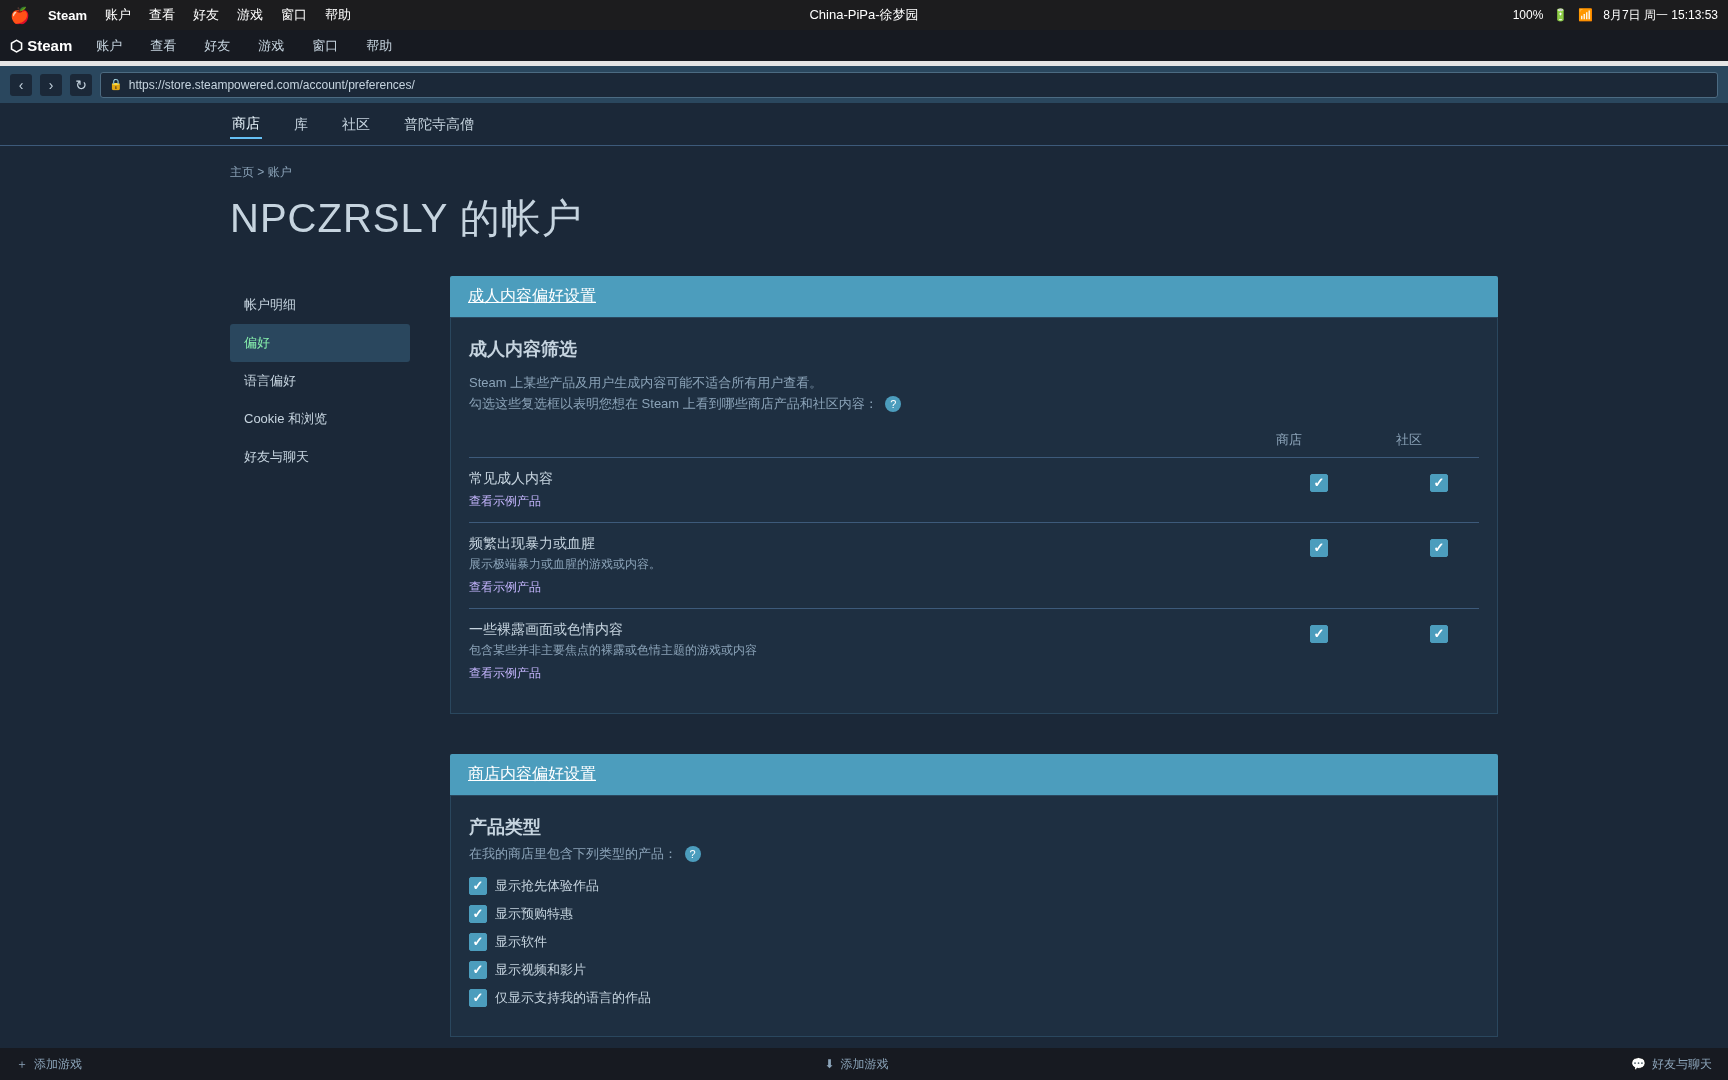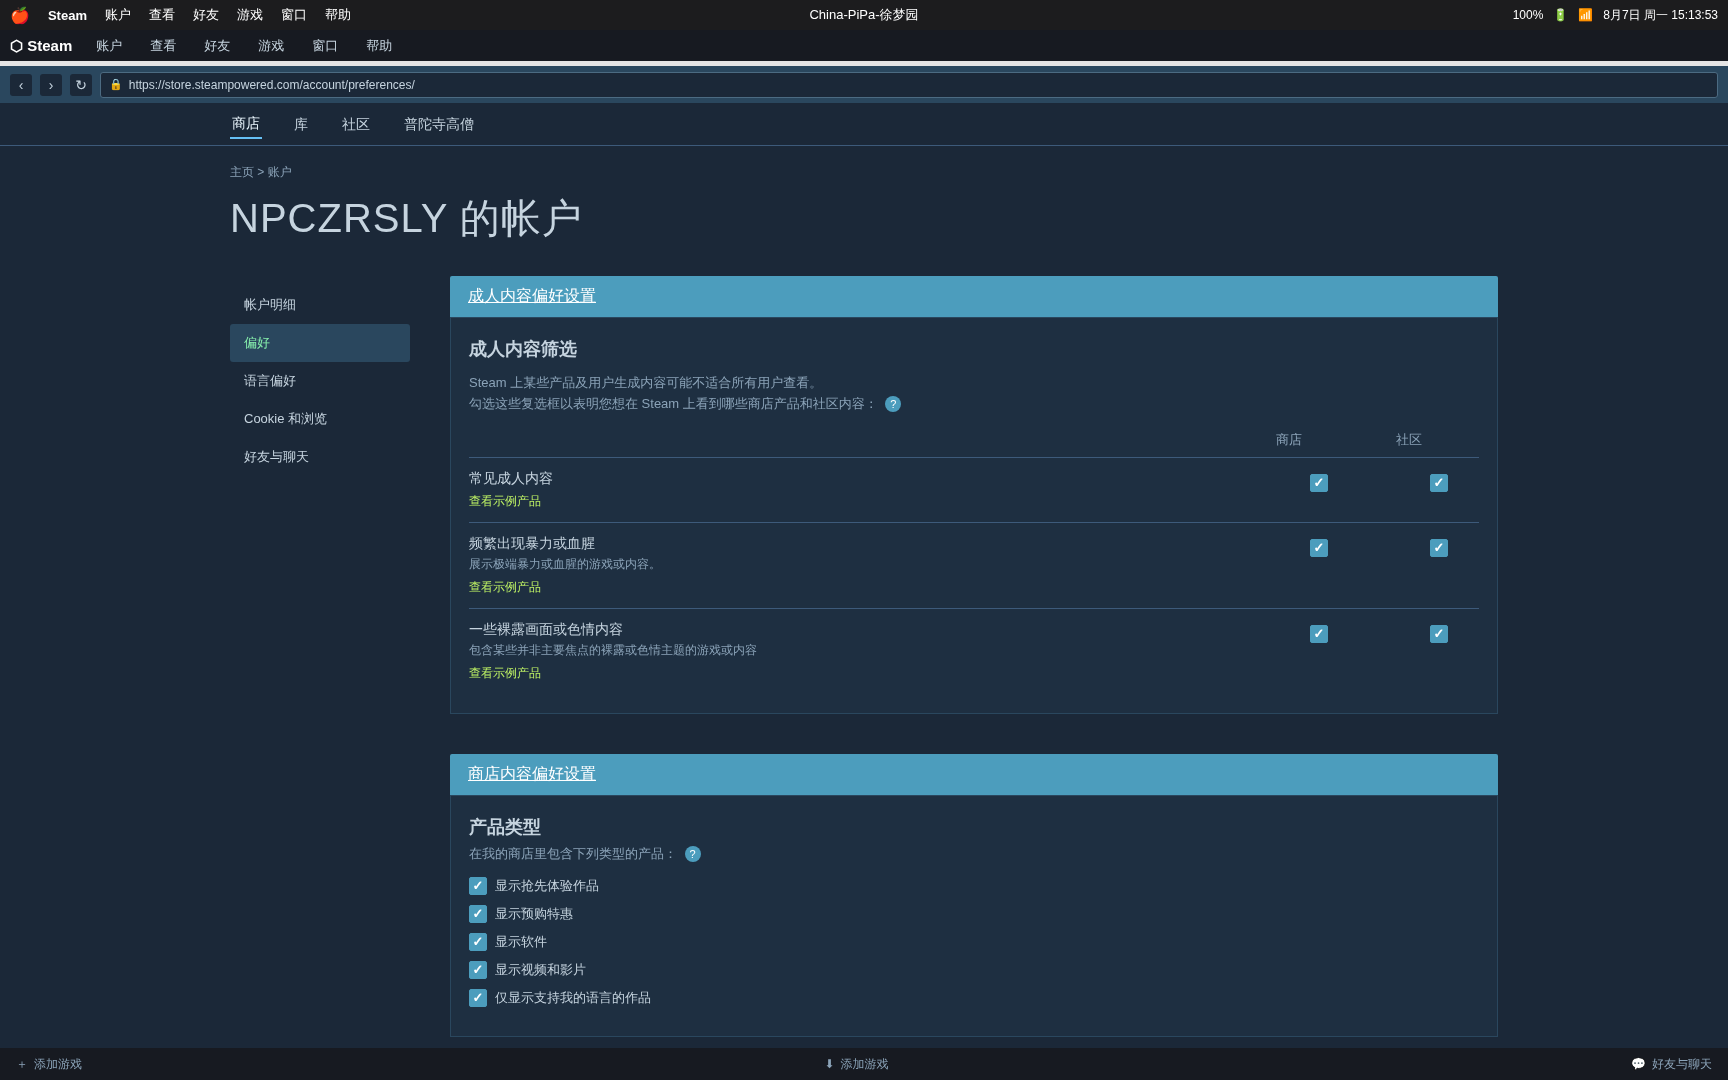--- a/index.html
+++ b/index.html
@@ -211,21 +211,21 @@
       color: #c6d4df;
       margin-bottom: 3px;
     }
     .filter-row-desc {
       font-size: 12px;
       color: #8ba3b8;
       margin-bottom: 4px;
     }
     .filter-row-link {
       font-size: 12px;
-      color: #bef264;
+      color: #c4b5fd;
       cursor: pointer;
       text-decoration: none;
     }
     .filter-row-checkboxes {
       display: flex;
       gap: 60px;
       padding-right: 10px;
       align-items: center;
       padding-top: 4px;
     }

